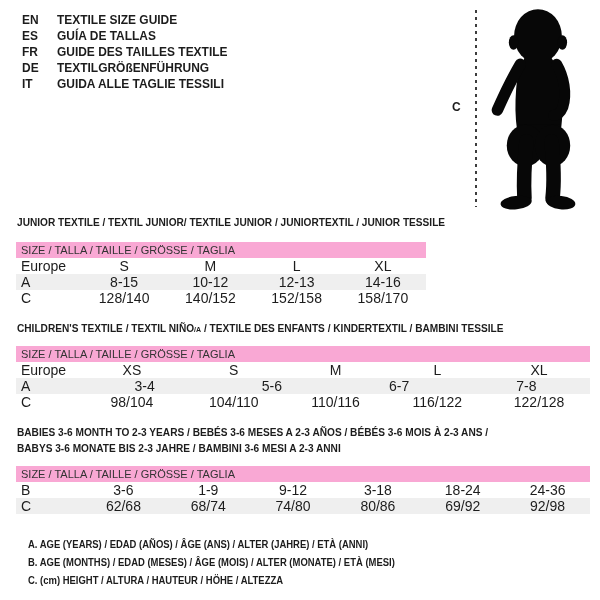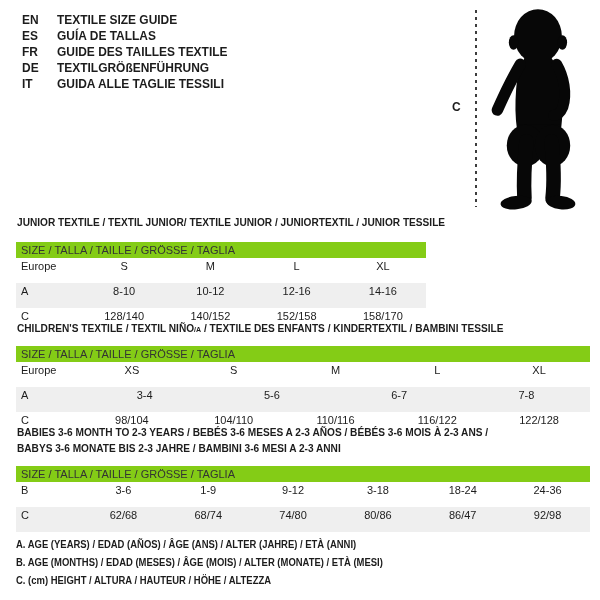--- a/index.html
+++ b/index.html
@@ -16,29 +16,29 @@
   .fig{position:absolute;left:440px;top:0;width:160px;height:215px;}
   .dash-line{position:absolute;left:35px;top:10px;width:2px;height:197px;
     background:repeating-linear-gradient(to bottom,#3d3d3d 0 3px,transparent 3px 7px);}
   .fig-label{position:absolute;left:12px;top:100px;font-size:12px;font-weight:700;}
   .baby{position:absolute;left:46px;top:4px;}
   
   .sec-title{position:absolute;left:17px;font-size:11.5px;font-weight:700;
     line-height:16px;transform:scaleX(0.88);transform-origin:left center;white-space:nowrap;}
   .tsub{font-size:8px;}
   .tbl{position:absolute;left:16px;}
-  .tbl-bar{height:16px;line-height:16px;background:#84cc16;color:#333;
+  .tbl-bar{height:16px;line-height:16px;background:#f9a8d4;color:#333;
     font-size:11px;padding-left:5px;transform-origin:left center;white-space:nowrap;}
-  .trow{display:flex;height:25px;line-height:16px;font-size:11px;}
+  .trow{display:flex;height:16px;line-height:16px;font-size:14px;}
   .trow:nth-child(even){background:#efefef;}
   .tcell{flex:1;text-align:center;}
   .tcell.label{flex:0 0 60px;text-align:left;padding-left:5px;}
   .w1{width:410px;} .w2{width:574px;}
   
-  .notes{position:absolute;left:16px;top:535px;}
+  .notes{position:absolute;left:28px;top:535px;}
   .note-line{height:18px;line-height:18px;font-size:11px;font-weight:700;
     transform:scaleX(0.86);transform-origin:left center;white-space:nowrap;}
 </style>
 </head>
 <body>
 
 <div id="canvas">
 
   <div class="lang-block">
     <div class="lang-line">
@@ -99,23 +99,23 @@
     <div>
         <div class="trow">
           <div class="tcell label">Europe</div>
           <div class="tcell">S</div>
           <div class="tcell">M</div>
           <div class="tcell">L</div>
           <div class="tcell">XL</div>
         </div>
         <div class="trow">
           <div class="tcell label">A</div>
-          <div class="tcell">8-10</div>
+          <div class="tcell">8-15</div>
           <div class="tcell">10-12</div>
-          <div class="tcell">12-16</div>
+          <div class="tcell">12-13</div>
           <div class="tcell">14-16</div>
         </div>
         <div class="trow">
           <div class="tcell label">C</div>
           <div class="tcell">128/140</div>
           <div class="tcell">140/152</div>
           <div class="tcell">152/158</div>
           <div class="tcell">158/170</div>
         </div>
       </div>
@@ -170,21 +170,21 @@
           <div class="tcell">3-18</div>
           <div class="tcell">18-24</div>
           <div class="tcell">24-36</div>
         </div>
         <div class="trow">
           <div class="tcell label">C</div>
           <div class="tcell">62/68</div>
           <div class="tcell">68/74</div>
           <div class="tcell">74/80</div>
           <div class="tcell">80/86</div>
-          <div class="tcell">86/47</div>
+          <div class="tcell">69/92</div>
           <div class="tcell">92/98</div>
         </div>
       </div>
   </div>
 
   <div class="notes">
     <div class="note-line">A. AGE (YEARS) / EDAD (AÑOS) / ÂGE (ANS) / ALTER (JAHRE) / ETÀ (ANNI)</div>
     <div class="note-line">B. AGE (MONTHS) / EDAD (MESES) / ÂGE (MOIS) / ALTER (MONATE) / ETÀ (MESI)</div>
     <div class="note-line">C. (cm) HEIGHT / ALTURA / HAUTEUR / HÖHE / ALTEZZA</div>
   </div>

